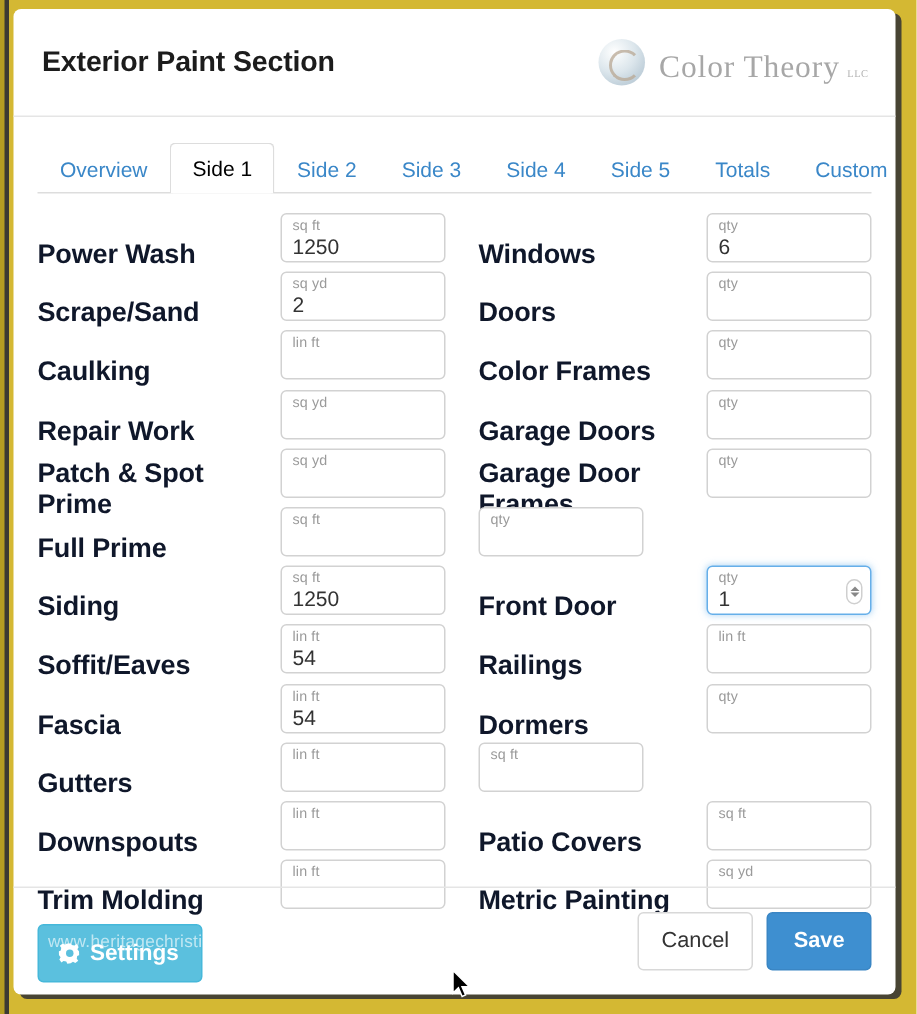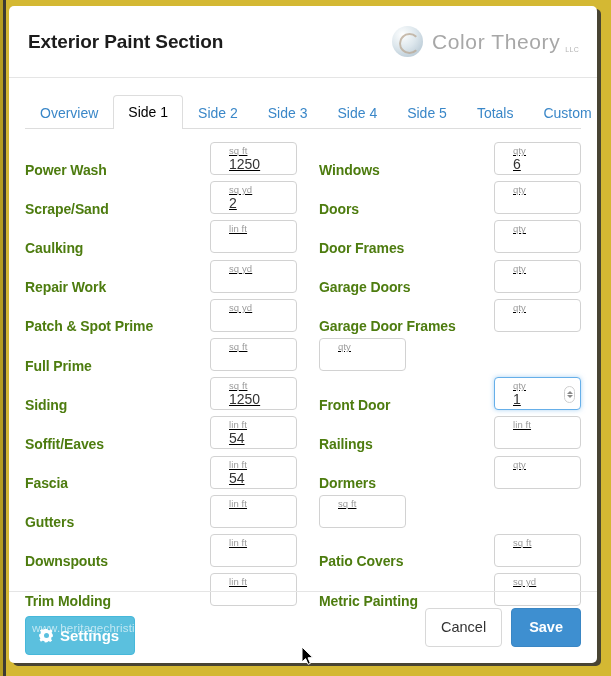--- a/index.html
+++ b/index.html
@@ -55,23 +55,24 @@
   .modal-title {
     font-size: 19px;
     font-weight: bold;
     color: #1c1c1c;
     letter-spacing: -0.1px;
     padding-left: 3px;
   }
 
   .brand {
     display: flex;
-    align-items: center;
+    align-items: flex-end;
     gap: 9px;
     padding-right: 2px;
+    font-family: Liberation Serif, serif;
   }
   .brand-orb {
     width: 31px;
     height: 31px;
     border-radius: 50%;
     background:
       radial-gradient(circle at 34% 28%, #ffffff 0%, #f2f6f8 16%, #dce6ec 46%, #c3d2dc 72%, #b2c4d0 100%);
     position: relative;
     flex: none;
   }
@@ -148,38 +149,37 @@
   }
   .form-col.right { padding-left: 16px; padding-right: 0; }
 
   .form-row {
     display: flex;
     align-items: center;
     height: 39.2px;
   }
   .field-label {
     flex: 1;
-    font-size: 14px;
+    font-size: 18px;
     font-weight: bold;
-    color: #4d7c0f;
+    color: #0f172a;
     letter-spacing: -0.1px;
     padding-right: 6px;
     margin-top: 22px;
   }
   .field-box {
-    width: 87px;
+    width: 110px;
     height: 33px;
     border: 1px solid #d2d2d2;
     border-radius: 4px;
     background: #ffffff;
-    padding: 2px 6px 0 18px;
+    padding: 2px 6px 0 7px;
     position: relative;
     flex: none;
     cursor: text;
-    text-decoration: underline;
   }
   .field-box.focused {
     border: 1px solid #66afe9;
     box-shadow: 0 0 5px rgba(102,175,233,0.55);
   }
   .field-unit {
     font-size: 9.5px;
     color: #9a9a9a;
     line-height: 11px;
     display: block;
@@ -434,21 +434,21 @@
             </div>
           </div>
           <div class="form-row">
             <div class="field-label">Doors</div>
             <div class="field-box">
               <span class="field-unit">qty</span>
               <span class="field-value"></span>
             </div>
           </div>
           <div class="form-row">
-            <div class="field-label">Door Frames</div>
+            <div class="field-label">Color Frames</div>
             <div class="field-box">
               <span class="field-unit">qty</span>
               <span class="field-value"></span>
             </div>
           </div>
           <div class="form-row">
             <div class="field-label">Garage Doors</div>
             <div class="field-box">
               <span class="field-unit">qty</span>
               <span class="field-value"></span>

